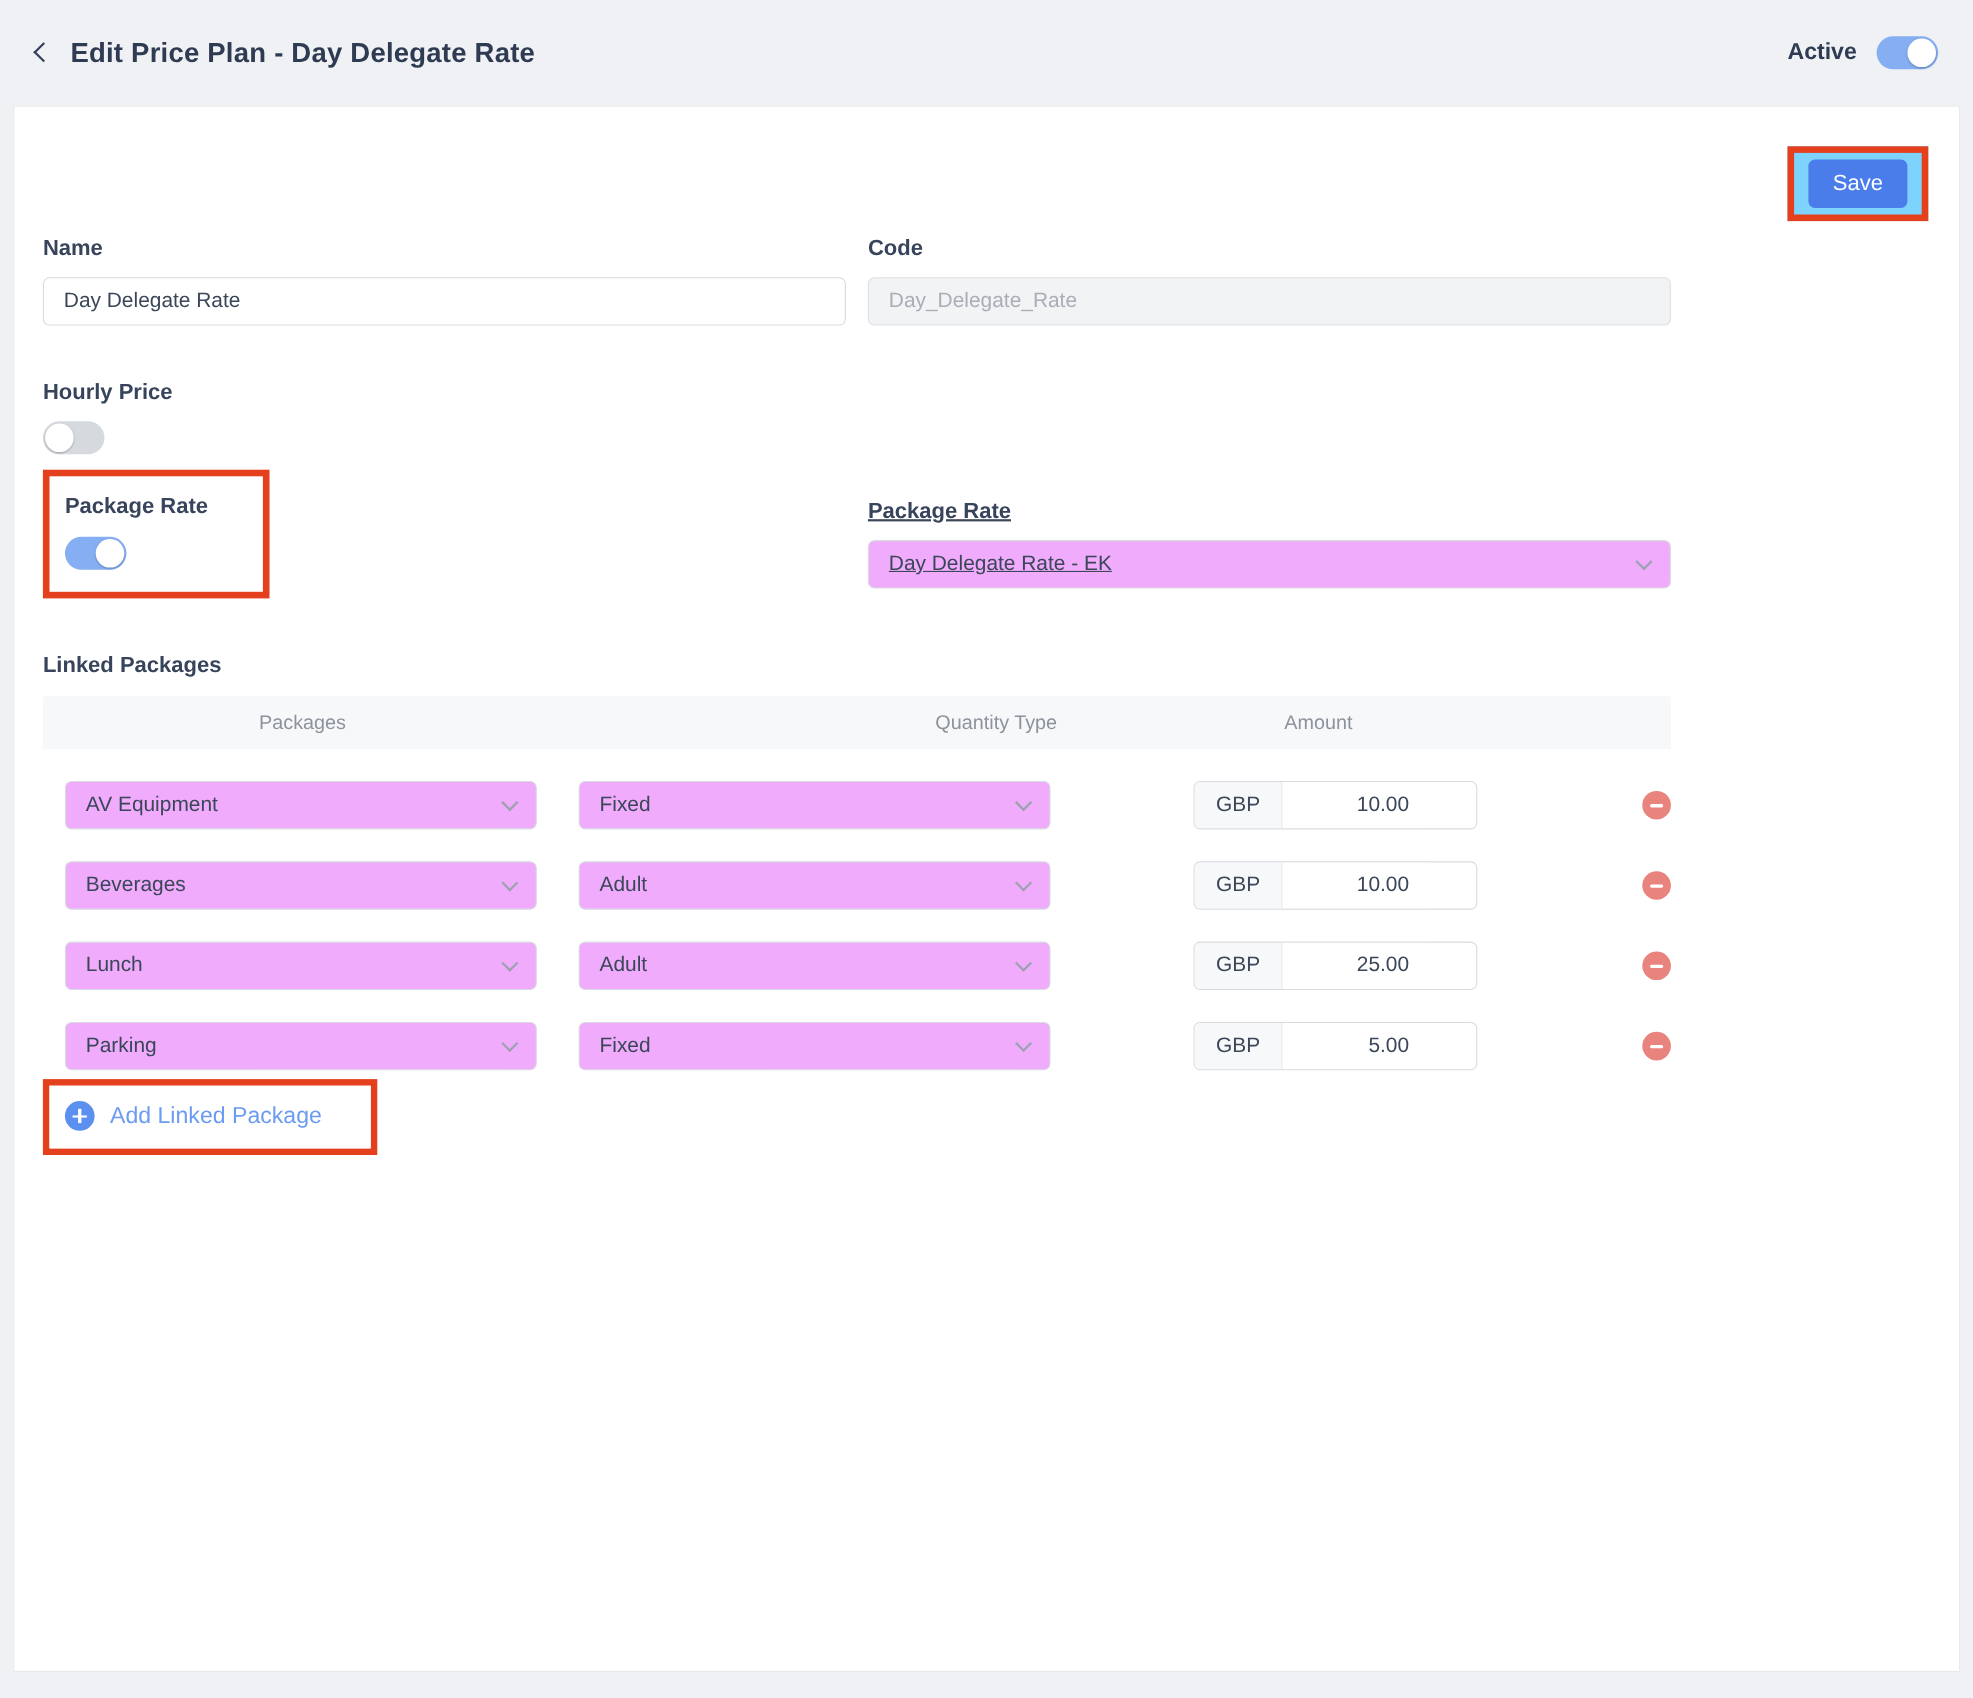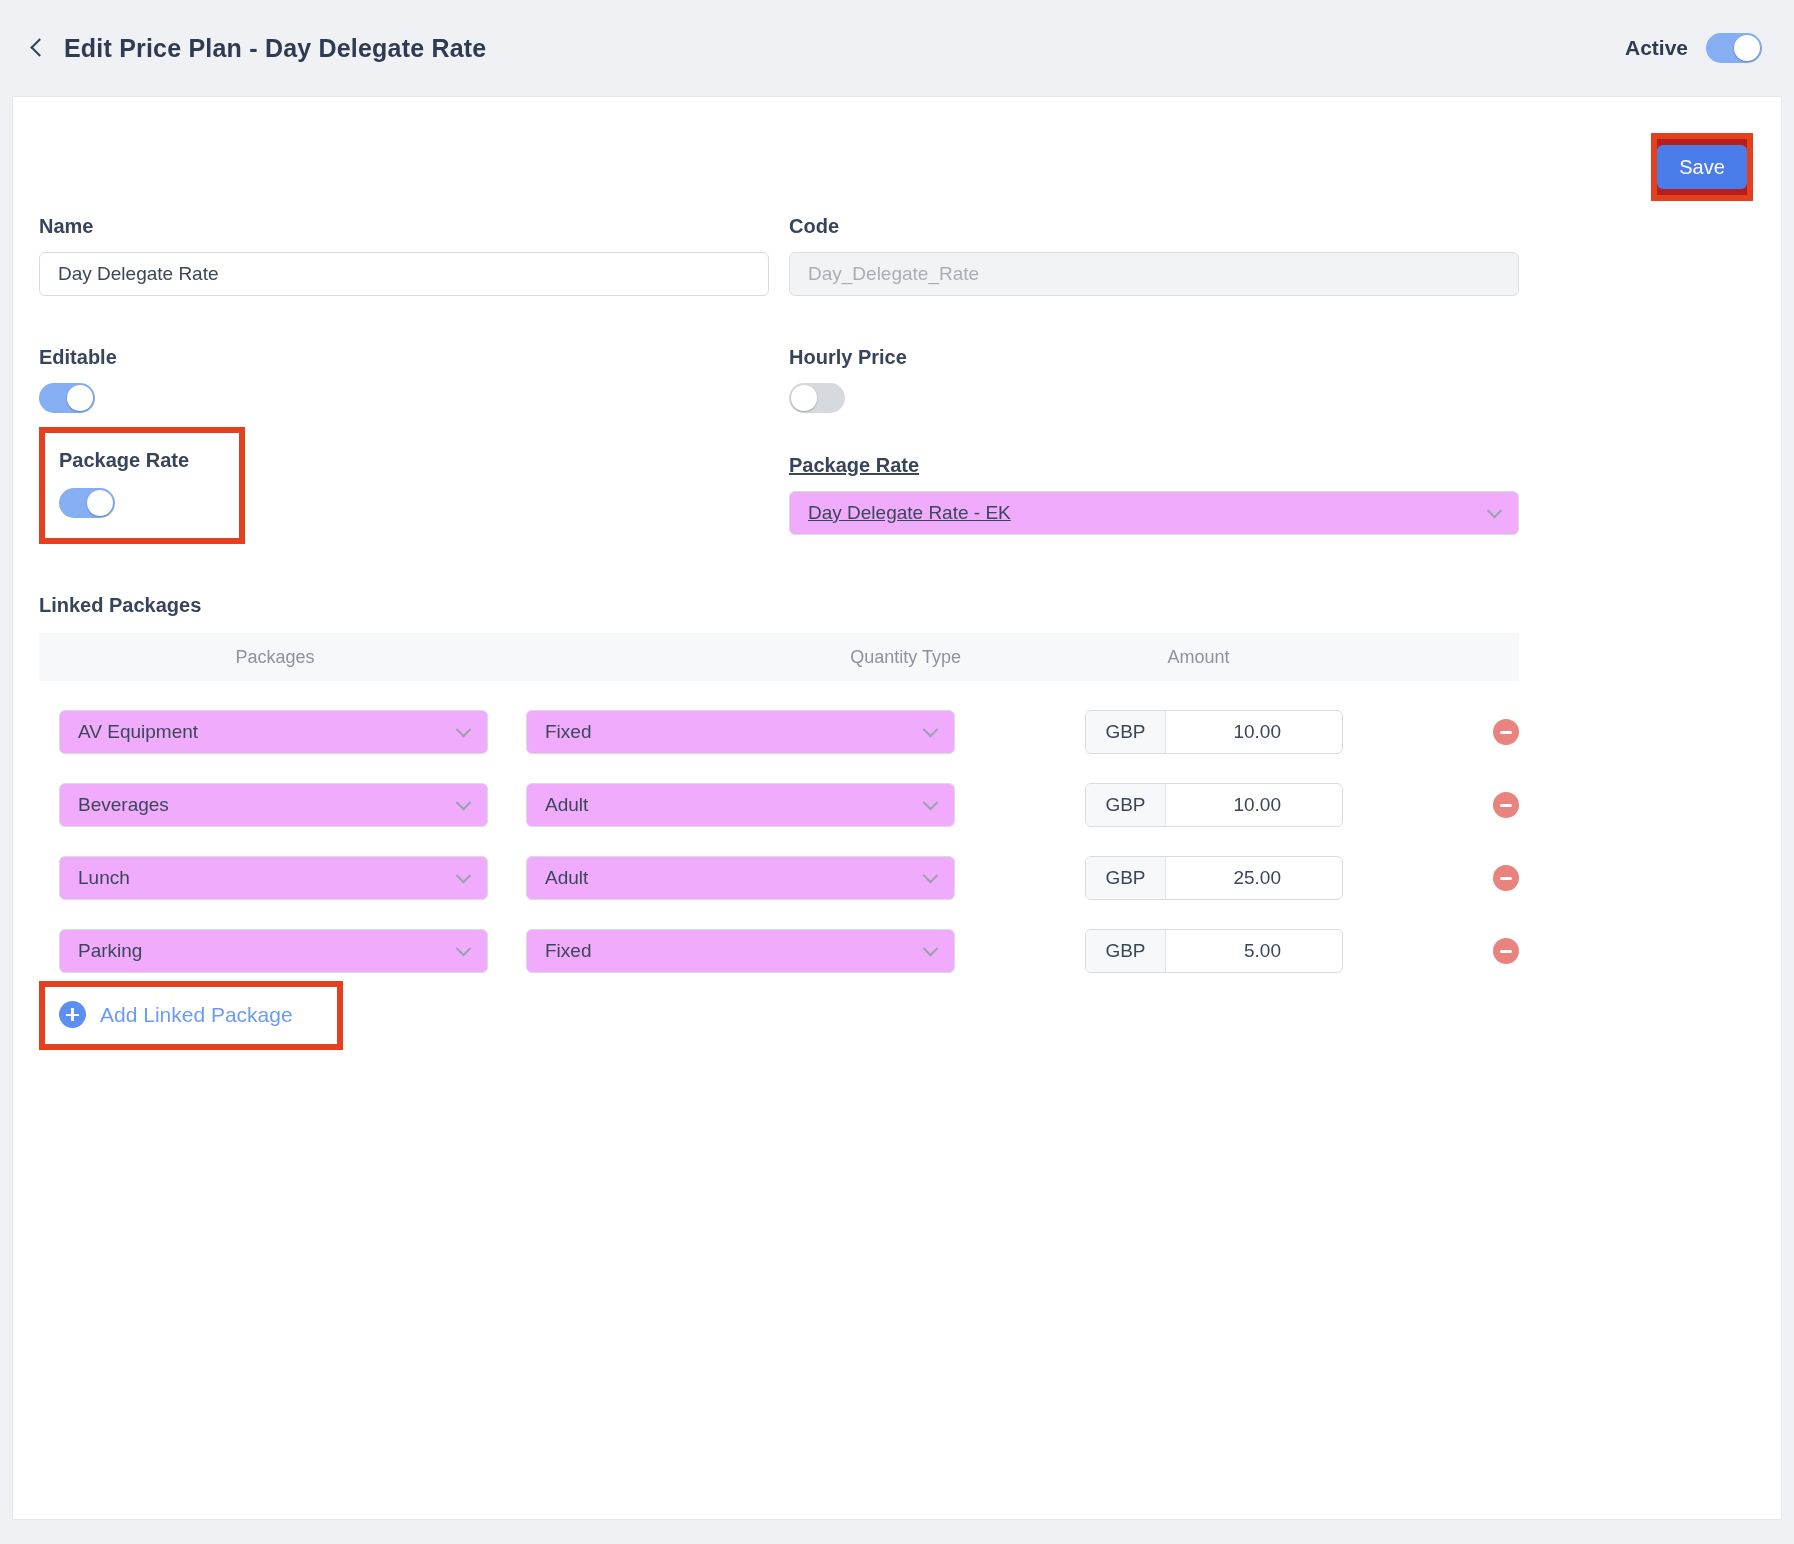--- a/index.html
+++ b/index.html
@@ -33,21 +33,21 @@
   .toggle.off { background:#d6dade; }
   .toggle.off .knob { left:2px; }
 
   
   .card {
     margin:0 12px; background:#fff; border:1px solid #e6e8eb;
     height:1424px; padding:0 28px 0 26px; position:relative;
   }
   .save-row { display:flex; justify-content:flex-end; padding-top:36px; }
   .annotation-red { border:6px solid #e4401d; }
-  .save-box { padding:6px 0; background:#b91c1c; }
+  .save-box { padding:6px 13px; background:#7dd3fc; }
   .save-button {
     width:90px; height:44px; background:#4a7de9; color:#fff; border:none; border-radius:6px;
     font-size:20px; font-family:inherit; cursor:pointer;
   }
 
   .form-content { width:1480px; }
   .grid-2 { display:grid; grid-template-columns:730px 730px; column-gap:20px; }
 
   .field-label { font-size:20px; font-weight:700; color:#37445c; margin-bottom:14px; }
   .text-input {
@@ -147,26 +147,20 @@
       </div>
       <div>
         <div class="field-label">Code</div>
         <input class="text-input disabled" type="text" disabled="" value="Day_Delegate_Rate" style="">
       </div>
     </div>
 
     
     <div class="grid-2 row-toggles">
       <div>
-        <div class="field-label">Editable</div>
-        <div class="toggle on">
-            <div class="knob"></div>
-          </div>
-      </div>
-      <div>
         <div class="field-label">Hourly Price</div>
         <div class="toggle off">
             <div class="knob"></div>
           </div>
       </div>
     </div>
 
     
 
     

